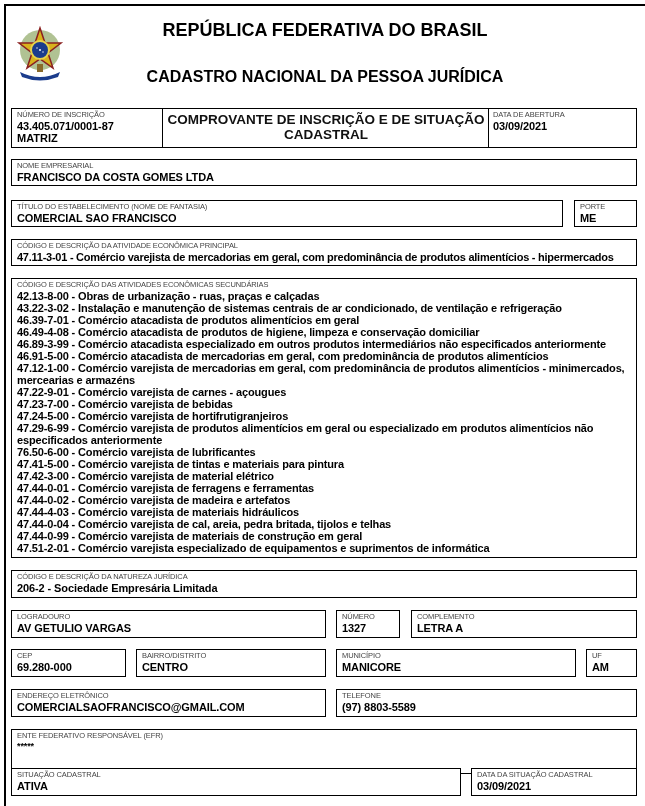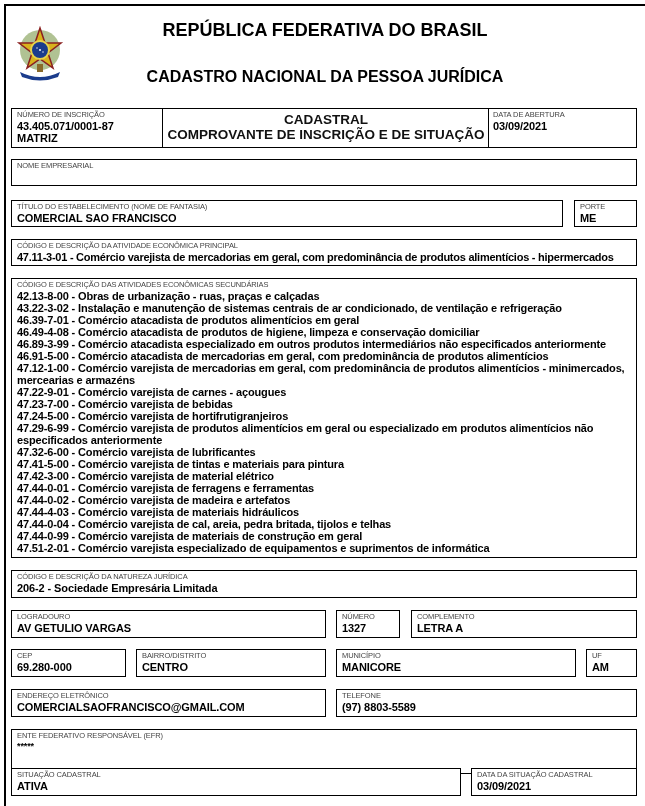--- a/index.html
+++ b/index.html
@@ -46,30 +46,31 @@
 <div class="h2">CADASTRO NACIONAL DA PESSOA JURÍDICA</div>
 
 <div class="box" style="left:11px; top:108px; width:626px; height:40px;">
   <div class="vline" style="left:150px;"></div>
   <div class="vline" style="left:476px;"></div>
   <div class="lbl">NÚMERO DE INSCRIÇÃO</div>
   <div class="val">43.405.071/0001-87</div>
   <div class="val2">MATRIZ</div>
   <div style="position:absolute; left:152px; width:324px; top:0; height:38px;">
     <div class="title-cell">
+      <div>COMPROVANTE DE INSCRIÇÃO E DE SITUAÇÃO</div>
       <div>CADASTRAL</div>
-      <div>COMPROVANTE DE INSCRIÇÃO E DE SITUAÇÃO</div>
     </div>
   </div>
   <div class="lbl" style="left:481px;">DATA DE ABERTURA</div>
   <div class="val" style="left:481px;">03/09/2021</div>
 </div>
 
 <div class="box" style="left:11px; top:159px; width:626px; height:27px;">
   <div class="lbl">NOME EMPRESARIAL</div>
+  <div class="val">FRANCISCO DA COSTA GOMES LTDA</div>
 </div>
 
 <div class="box" style="left:11px; top:200px; width:552px; height:27px;">
   <div class="lbl">TÍTULO DO ESTABELECIMENTO (NOME DE FANTASIA)</div>
   <div class="val">COMERCIAL SAO FRANCISCO</div>
 </div>
 <div class="box" style="left:574px; top:200px; width:63px; height:27px;">
   <div class="lbl">PORTE</div>
   <div class="val">ME</div>
 </div>
@@ -86,21 +87,21 @@
     <div>43.22-3-02 - Instalação e manutenção de sistemas centrais de ar condicionado, de ventilação e refrigeração</div>
     <div>46.39-7-01 - Comércio atacadista de produtos alimentícios em geral</div>
     <div>46.49-4-08 - Comércio atacadista de produtos de higiene, limpeza e conservação domiciliar</div>
     <div>46.89-3-99 - Comércio atacadista especializado em outros produtos intermediários não especificados anteriormente</div>
     <div>46.91-5-00 - Comércio atacadista de mercadorias em geral, com predominância de produtos alimentícios</div>
     <div>47.12-1-00 - Comércio varejista de mercadorias em geral, com predominância de produtos alimentícios - minimercados, mercearias e armazéns</div>
     <div>47.22-9-01 - Comércio varejista de carnes - açougues</div>
     <div>47.23-7-00 - Comércio varejista de bebidas</div>
     <div>47.24-5-00 - Comércio varejista de hortifrutigranjeiros</div>
     <div>47.29-6-99 - Comércio varejista de produtos alimentícios em geral ou especializado em produtos alimentícios não especificados anteriormente</div>
-    <div>47.32-6-00 - Comércio varejista de lubrificantes</div>
+    <div>76.50-6-00 - Comércio varejista de lubrificantes</div>
     <div>47.41-5-00 - Comércio varejista de tintas e materiais para pintura</div>
     <div>47.42-3-00 - Comércio varejista de material elétrico</div>
     <div>47.44-0-01 - Comércio varejista de ferragens e ferramentas</div>
     <div>47.44-0-02 - Comércio varejista de madeira e artefatos</div>
     <div>47.44-4-03 - Comércio varejista de materiais hidráulicos</div>
     <div>47.44-0-04 - Comércio varejista de cal, areia, pedra britada, tijolos e telhas</div>
     <div>47.44-0-99 - Comércio varejista de materiais de construção em geral</div>
     <div>47.51-2-01 - Comércio varejista especializado de equipamentos e suprimentos de informática</div>
   </div>
 </div>

